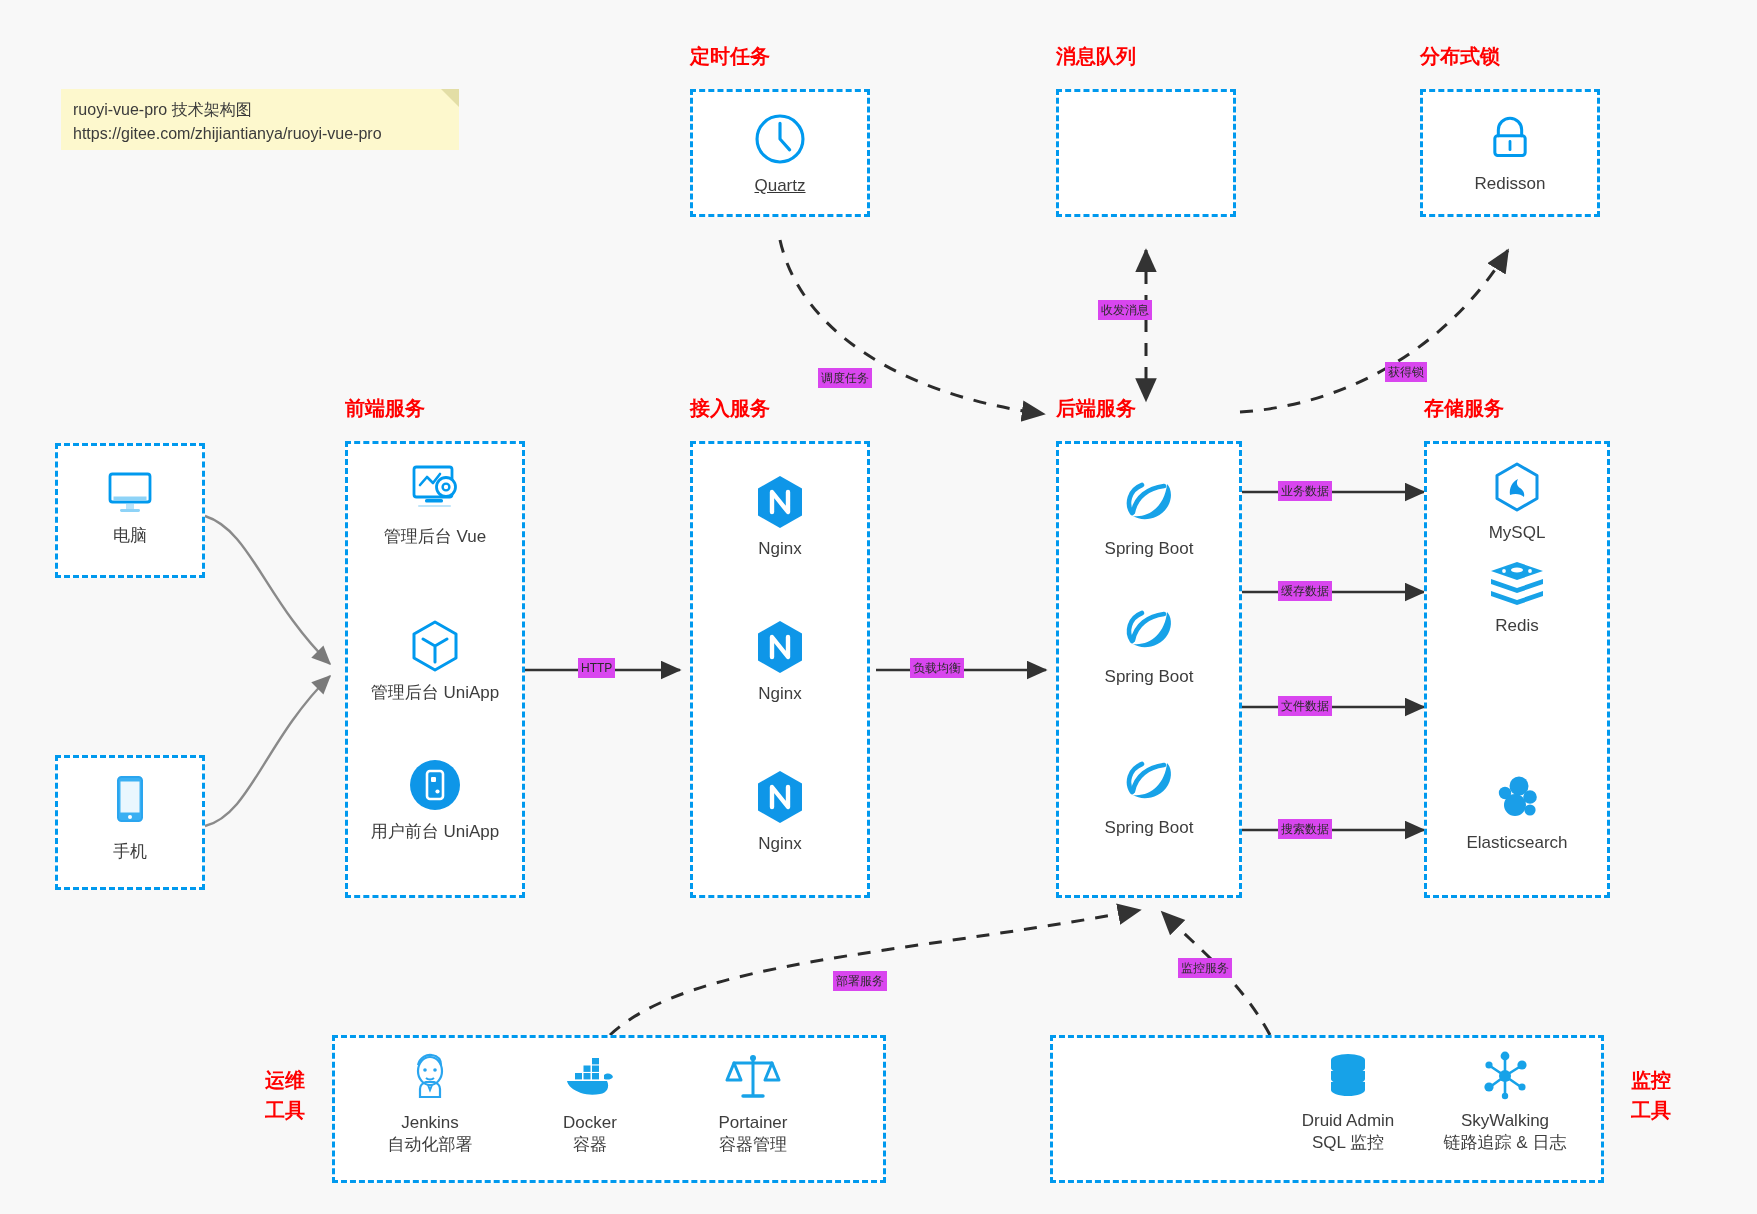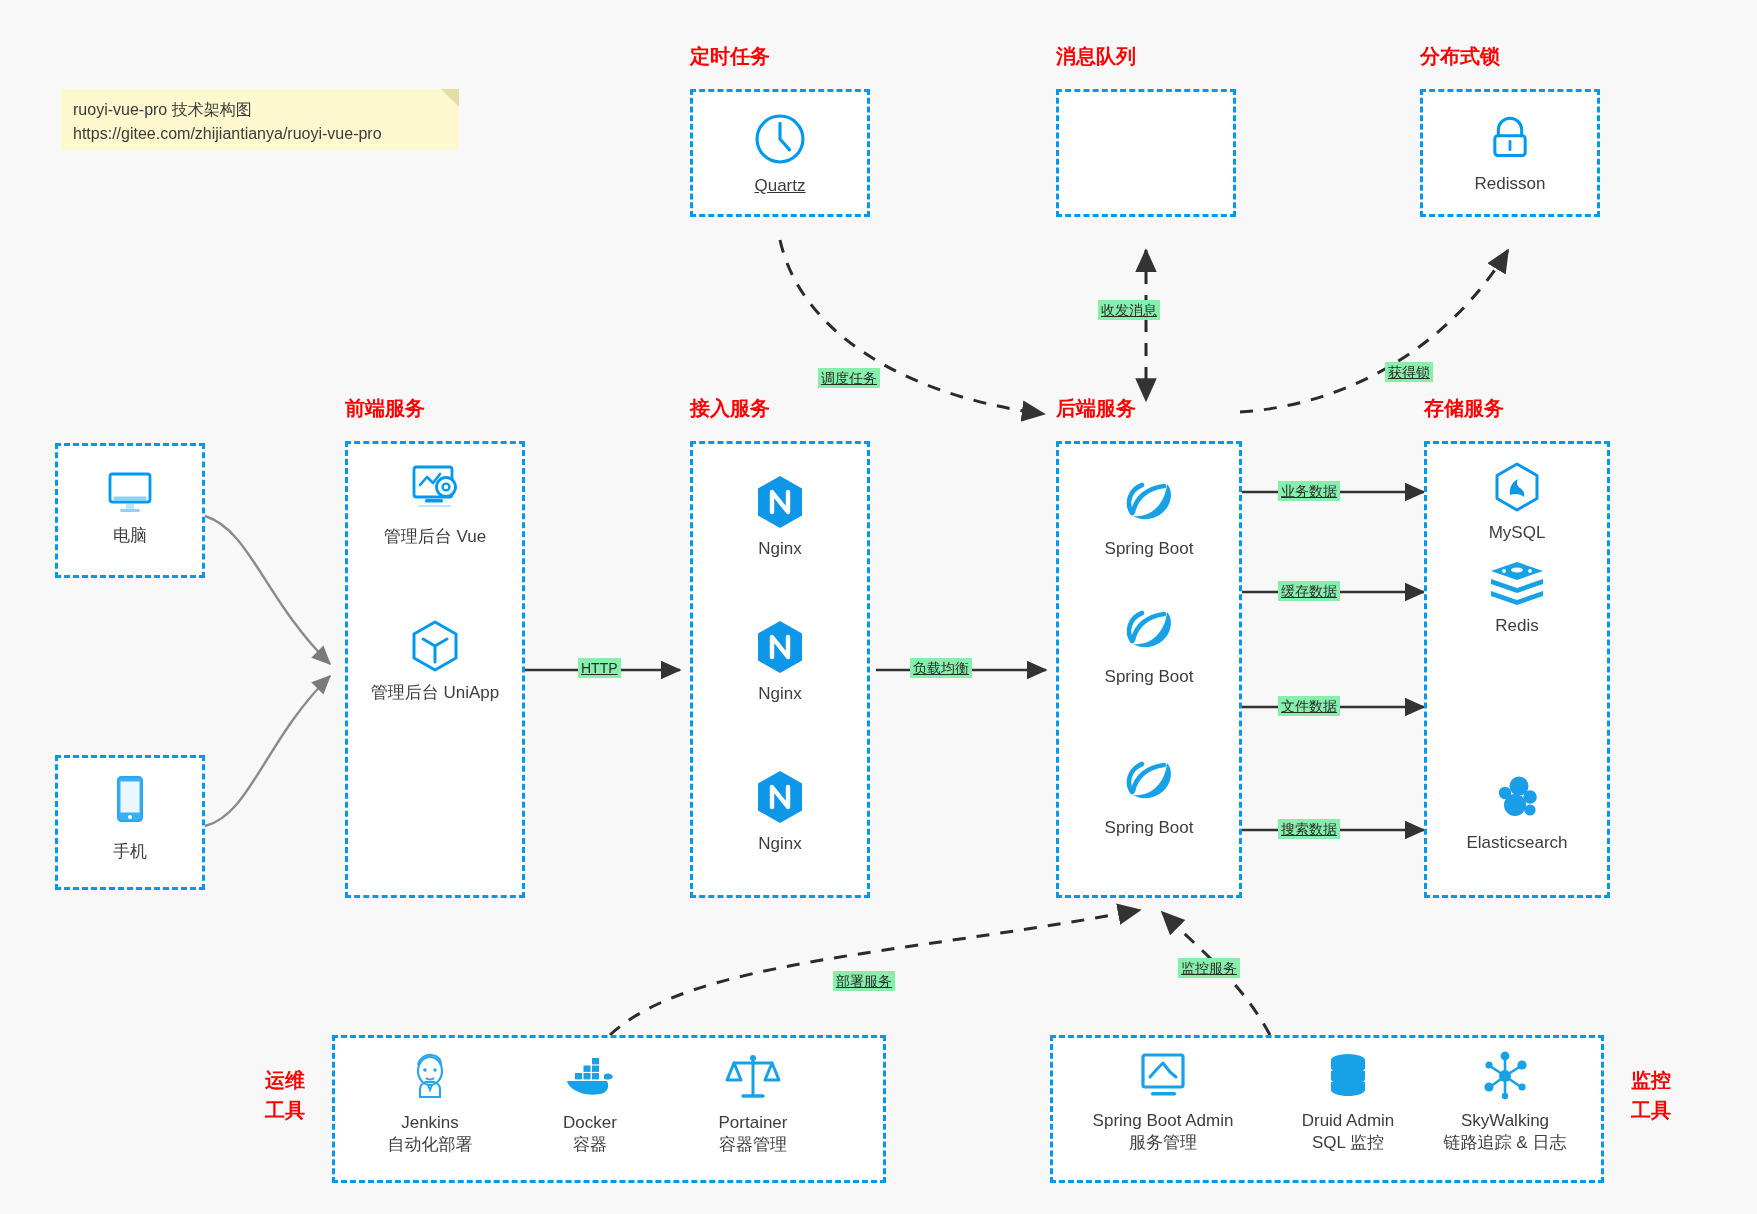--- a/index.html
+++ b/index.html
@@ -101,28 +101,27 @@
     font-size: 17px;
     line-height: 22px;
     color: #3d3d3d;
     text-align: center;
     white-space: nowrap;
   }
 
   
   .elabel {
     position: absolute;
-    font-size: 14px;
+    font-size: 12px;
     line-height: 20px;
     color: #2b2b2b;
-    background: #86efac;
+    background: #d946ef;
     padding: 0 3px;
     white-space: nowrap;
     z-index: 3;
-    text-decoration: underline;
   }
 </style>
 </head>
 <body>
 
 <div id="canvas">
 
   <svg id="edges" viewBox="0 0 1757 1214">
     <defs>
       <marker id="arrowSolid" markerWidth="9" markerHeight="9" refX="7.4" refY="3.6" orient="auto" markerUnits="strokeWidth">
@@ -242,20 +241,31 @@
   <div class="node" style="left:355px; top:617px; width:160px;">
     <span class="ico">
       <svg width="58" height="58" viewBox="0 0 58 58">
         <path d="M29 5 L50 17 V41 L29 53 L8 41 V17 Z" fill="none" stroke="#0099ee" stroke-width="3" stroke-linejoin="round"></path>
         <path d="M29 29 V45 M29 29 L17 22 M29 29 L41 22" fill="none" stroke="#0099ee" stroke-width="3" stroke-linecap="round"></path>
       </svg>
     </span>
     <span class="cap">管理后台 UniApp</span>
   </div>
 
+  <div class="node" style="left:355px; top:756px; width:160px;">
+    <span class="ico">
+      <svg width="58" height="58" viewBox="0 0 58 58">
+        <circle cx="29" cy="29" r="25" fill="#0e96e8"></circle>
+        <rect x="21" y="15" width="16" height="28" rx="3" fill="none" stroke="#ffffff" stroke-width="2.6"></rect>
+        <rect x="25" y="21" width="5" height="5" rx="1" fill="#ffffff"></rect>
+        <circle cx="31.5" cy="35.5" r="2.1" fill="#ffffff"></circle>
+      </svg>
+    </span>
+    <span class="cap">用户前台 UniApp</span>
+  </div>
 
   <div class="group-title" style="left:690px; top:396px; width:180px;">接入服务</div>
   <div class="dbox" style="left:690px; top:441px; width:180px; height:457px;"></div>
 
   <div class="node" style="left:700px; top:473px; width:160px;">
     <span class="ico">
       <svg width="54" height="58" viewBox="0 0 54 58">
         <path d="M27 3 L49 15.5 V42.5 L27 55 L5 42.5 V15.5 Z" fill="#0e96e8"></path>
         <path d="M19 39 V19 L35 39 V19" fill="none" stroke="#ffffff" stroke-width="4.4" stroke-linecap="round" stroke-linejoin="round"></path>
       </svg>
@@ -426,31 +436,20 @@
     <span class="cap">Portainer</span>
     <span class="cap2">容器管理</span>
   </div>
 
   <div class="dbox" style="left:1050px; top:1035px; width:554px; height:148px;"></div>
   <div class="group-title side" style="left:1614px; top:1065px; width:74px;">
     <div>监控</div>
     <div>工具</div>
   </div>
 
-  <div class="node" style="left:1068px; top:1049px; width:190px;">
-    <span class="ico">
-      <svg width="58" height="54" viewBox="0 0 58 54">
-        <rect x="9" y="6" width="40" height="32" rx="2" fill="none" stroke="#17a2e8" stroke-width="3.2"></rect>
-        <path d="M16 28 l7-8 6 -6 7 9 6 5" fill="none" stroke="#17a2e8" stroke-width="3" stroke-linecap="round" stroke-linejoin="round"></path>
-        <rect x="17" y="43" width="25" height="3.6" rx="1.6" fill="#17a2e8"></rect>
-      </svg>
-    </span>
-    <span class="cap">Spring Boot Admin</span>
-    <span class="cap2">服务管理</span>
-  </div>
 
   <div class="node" style="left:1420px; top:1049px; width:170px;">
     <span class="ico">
       <svg width="56" height="54" viewBox="0 0 56 54">
         <path d="M28 27 L28 9 M28 27 L13 17 M28 27 L44 17 M28 27 L13 38 M28 27 L44 38 M28 27 L28 46" stroke="#17a2e8" stroke-width="2.6" stroke-linecap="round"></path>
         <circle cx="28" cy="27" r="6" fill="#17a2e8"></circle>
         <circle cx="28" cy="7" r="4.4" fill="#17a2e8"></circle>
         <circle cx="12" cy="16" r="3.6" fill="#17a2e8"></circle>
         <circle cx="45" cy="16" r="4.6" fill="#17a2e8"></circle>
         <circle cx="12" cy="38" r="4.6" fill="#17a2e8"></circle>

